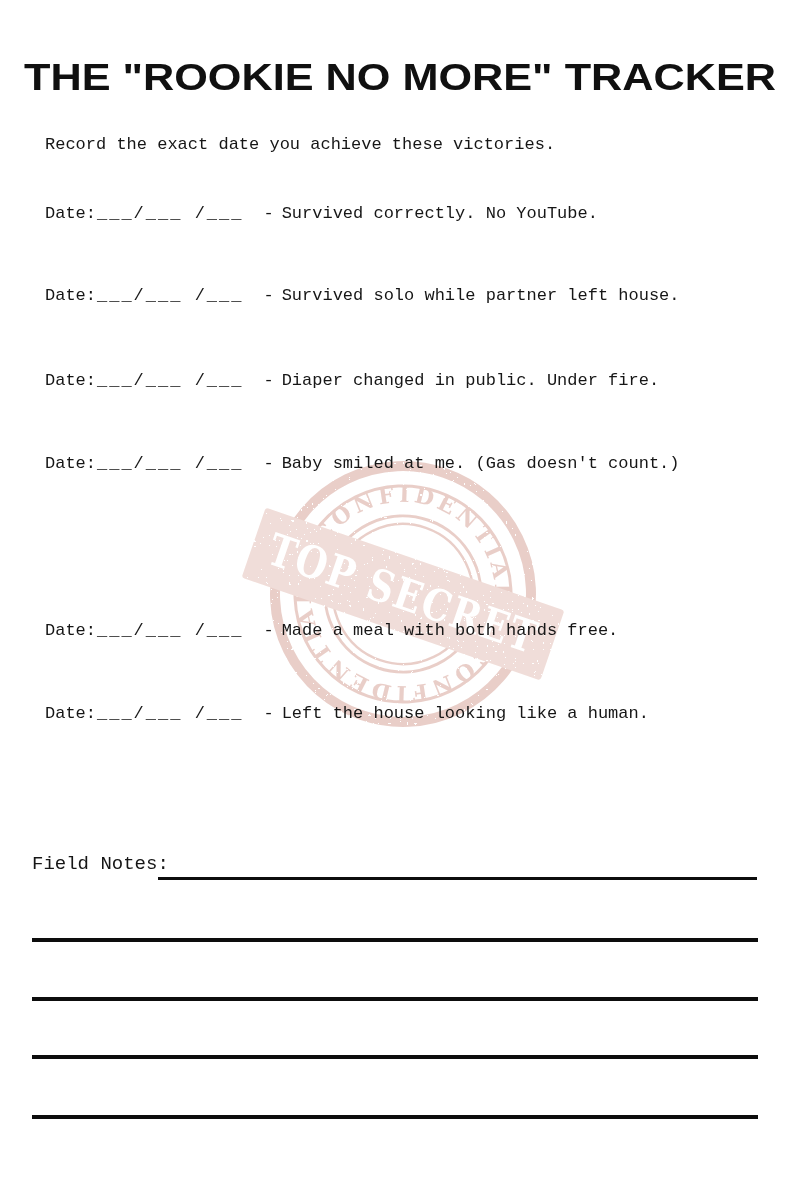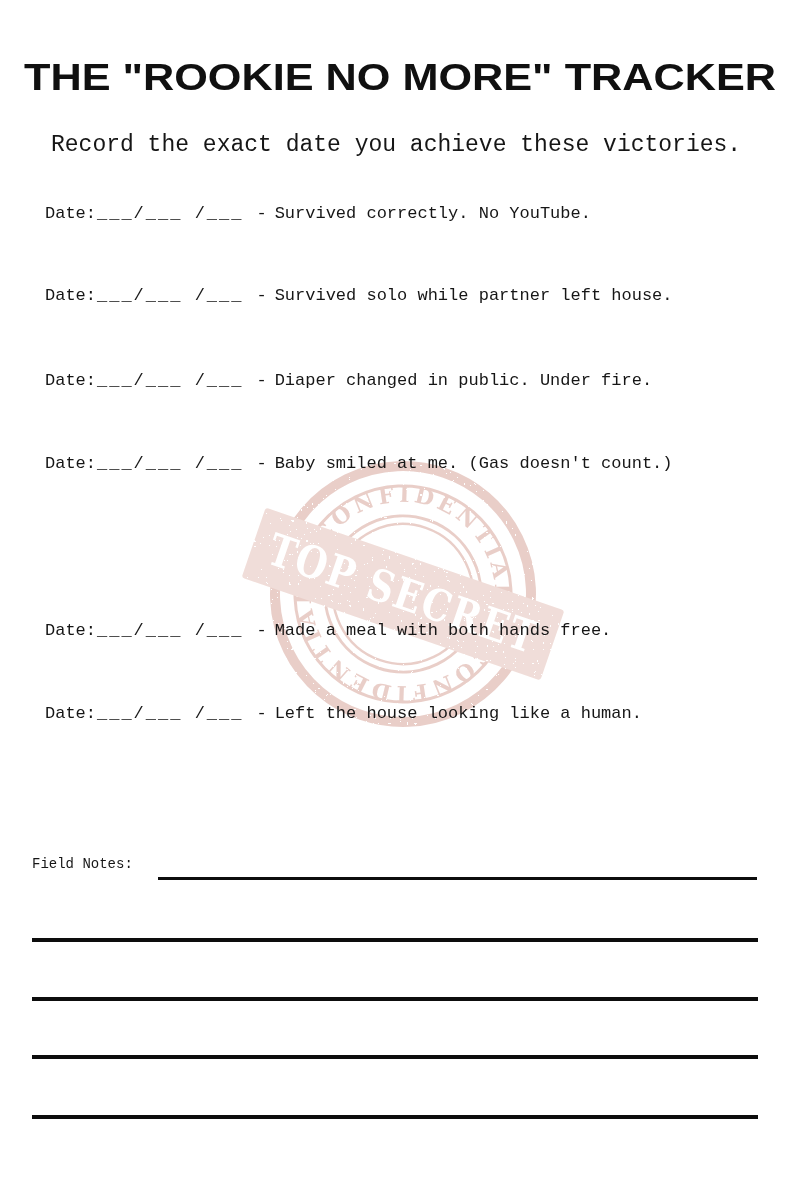--- a/index.html
+++ b/index.html
@@ -7,34 +7,34 @@
     width: 800px; height: 1200px;
     background: #ffffff;
     font-family: "Liberation Mono", monospace;
     color: #161616;
     position: relative;
     overflow: hidden;
   }
   .page { position: absolute; left: 0; top: 0; width: 800px; height: 1200px; background: #ffffff; }
   .title-svg { position: absolute; left: 0; top: 52px; z-index: 2; }
   .subtitle {
-    position: absolute; left: 51px; top: 135px;
-    font-size: 23px; line-height: 20px; white-space: nowrap; z-index: 2;
+    position: absolute; left: 45px; top: 135px;
+    font-size: 17px; line-height: 20px; white-space: nowrap; z-index: 2;
   }
   .row {
     position: absolute; left: 45px;
     font-size: 17px; line-height: 20px; white-space: nowrap; z-index: 2;
   }
   .row .date-label { margin-right: 1px; }
-  .row .blanks { letter-spacing: 2px; margin-right: 13px; }
+  .row .blanks { letter-spacing: 2px; margin-right: 20px; }
   .row .sep { margin-right: 8px; }
   .stamp-wrap { position: absolute; left: 223px; top: 434px; width: 360px; height: 320px; z-index: 1; }
   .fieldnotes-label {
     position: absolute; left: 32px; top: 854px;
-    font-size: 14px; line-height: 20px; z-index: 2;
+    font-size: 19px; line-height: 20px; z-index: 2;
   }
   .note-line { position: absolute; background: #0d0d0d; z-index: 2; }
   .note-line.first { left: 158px; top: 877px; width: 599px; height: 3px; }
   .note-line.l1 { left: 32px; top: 938px; width: 726px; height: 4px; }
   .note-line.l2 { left: 32px; top: 997px; width: 726px; height: 4px; }
   .note-line.l3 { left: 32px; top: 1055px; width: 726px; height: 4px; }
   .note-line.l4 { left: 32px; top: 1115px; width: 726px; height: 4px; }
 </style>
 </head>
 <body>

